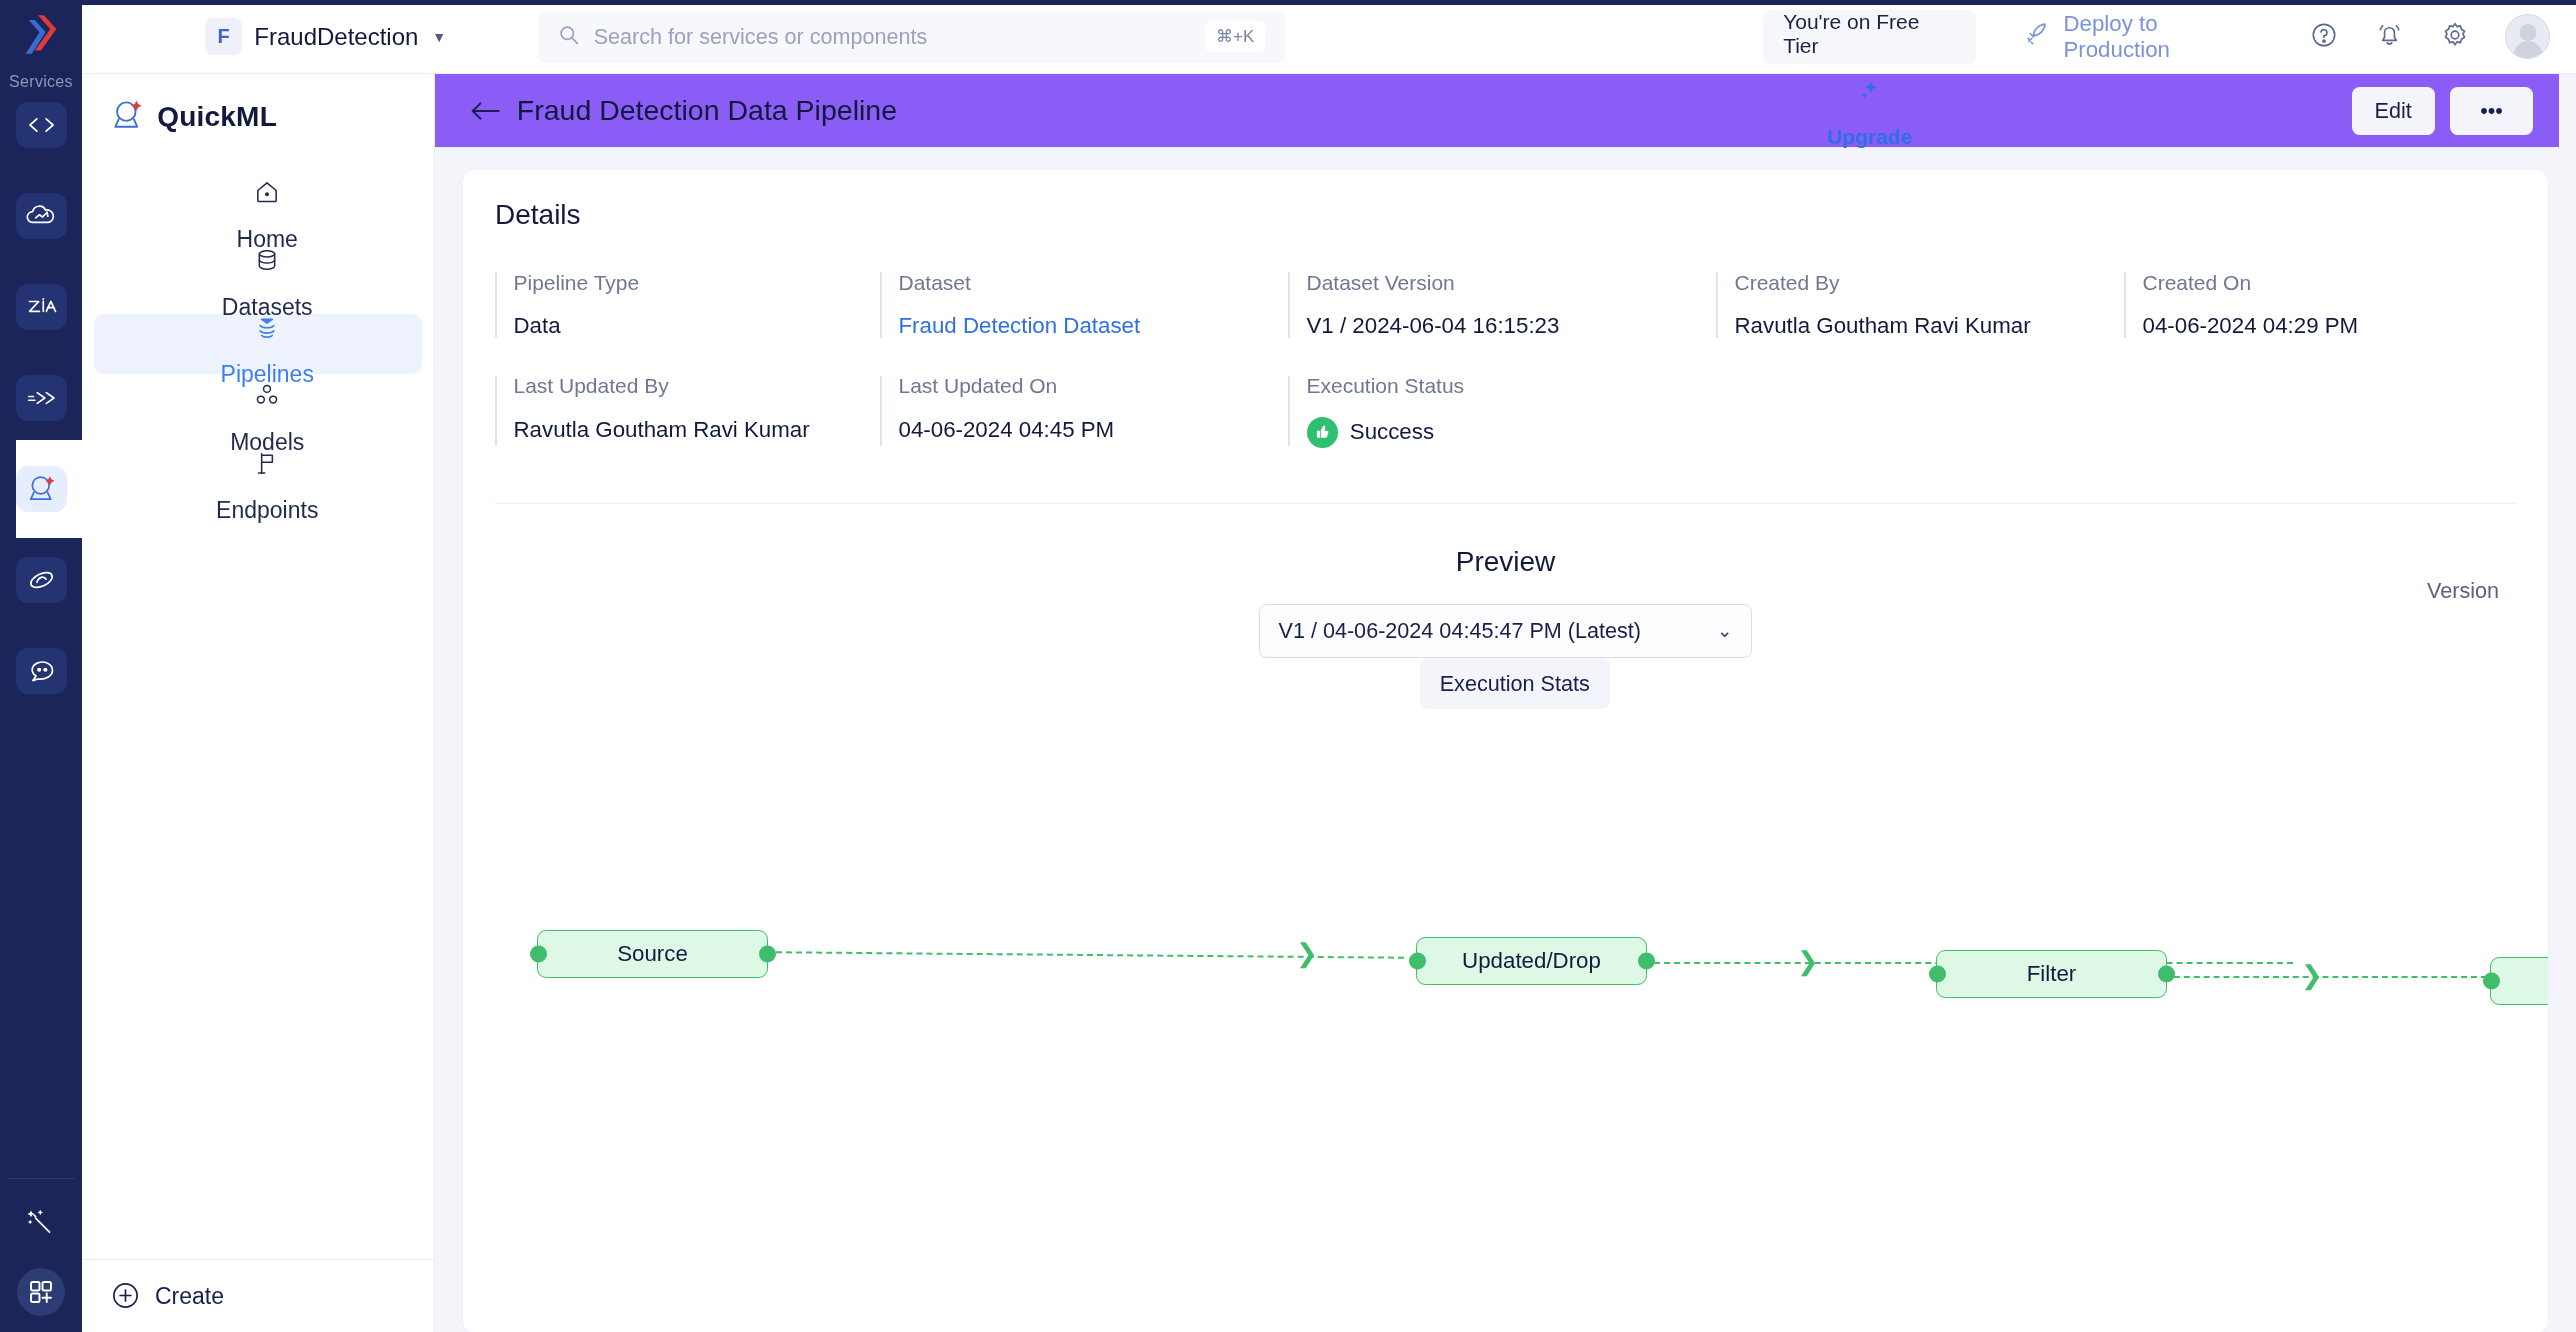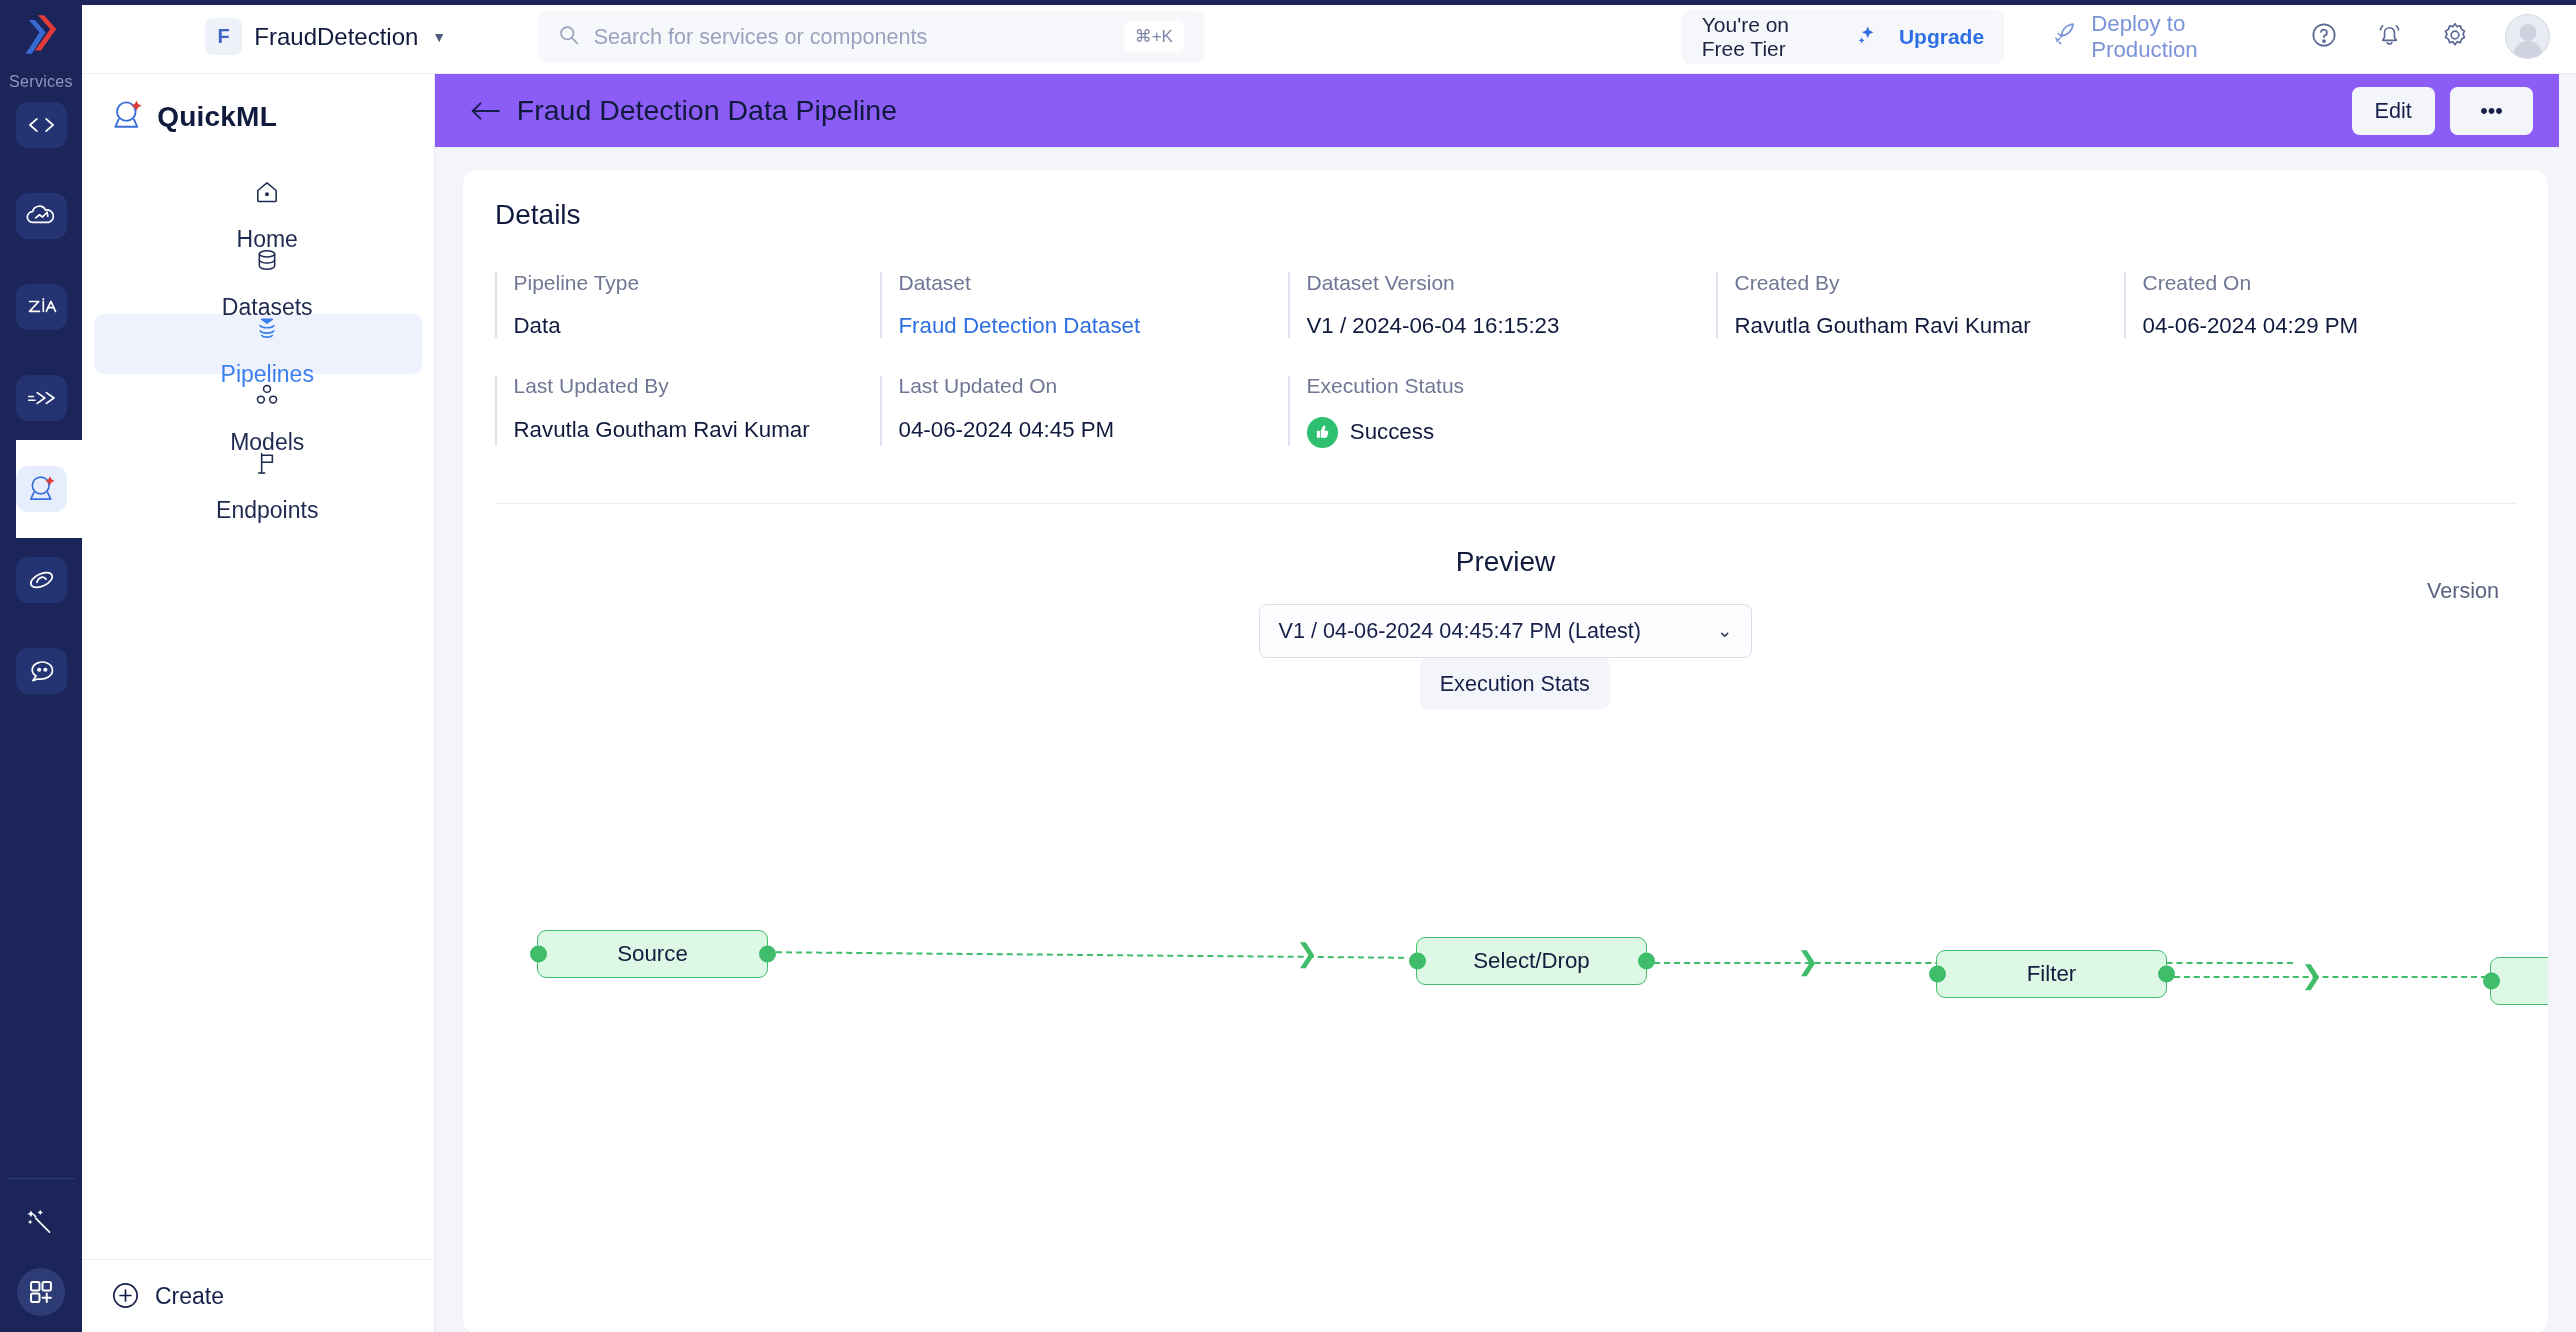--- a/index.html
+++ b/index.html
@@ -106,21 +106,21 @@
     margin-left: 92px; width: 763px; height: 52px; border-radius: 7.7px;
     background:#f7f8fc; display:flex; align-items:center; padding: 0 20px; gap:14px;
   }
   .search-ph { color:#9aa2bd; font-size: 21.6px; flex:1 1 auto;}
   .kbd {
     background:#ffffff; border-radius: 6.2px; padding: 4.6px 10.8px;
     color:#7b85a6; font-size: 17px;
   }
   .tier {
     margin-left: 478px; height: 54px; border-radius: 7.7px; background:#f6f7fb;
-    display:flex; align-items:center; padding: 0 20px; gap: 22px;
+    display:flex; align-items:center; padding: 0 20px; gap: 22px; flex-direction: column;
   }
   .tier-text { font-size: 21px; color:#1a2340;}
   .tier-up { font-size: 21px; color:#2f6fe4; font-weight:700;}
   .deploy { margin-left: 48px; display:flex; align-items:center; gap:14px; color:#7b93d8; font-size: 22.3px;}
   .top-icons { margin-left: 43px; display:flex; align-items:center; gap: 34px; padding-right: 26px;}
   .avatar {
     width: 45px; height: 45px; border-radius:50%;
     background:#e9ebf2; border:0.8px solid #d4d8e6; overflow:hidden; position:relative;
   }
   .avatar::before { content:""; position:absolute; left:50%; top:8.5px; transform:translateX(-50%);
@@ -518,21 +518,21 @@
         <div class="flow">
           <div class="node" style="left:42px; top:136px; width:231px;">
             <span>Source</span>
             <span class="handle l"></span>
             <span class="handle r"></span>
           </div>
           <div class="edge" style="left:281px; top:160px; width:628px; transform:rotate(0.5deg);"></div>
           <div class="arrowhead" style="left:801px; top:146px;">❯</div>
 
           <div class="node" style="left:921px; top:143px; width:231px;">
-            <span>Select/Drop</span>
+            <span>Updated/Drop</span>
             <span class="handle l"></span>
             <span class="handle r"></span>
           </div>
           <div class="edge" style="left:1159px; top:168px; width:639px;"></div>
           <div class="arrowhead" style="left:1302px; top:154px;">❯</div>
 
           <div class="node" style="left:1441px; top:156px; width:231px;">
             <span>Filter</span>
             <span class="handle l"></span>
             <span class="handle r"></span>

